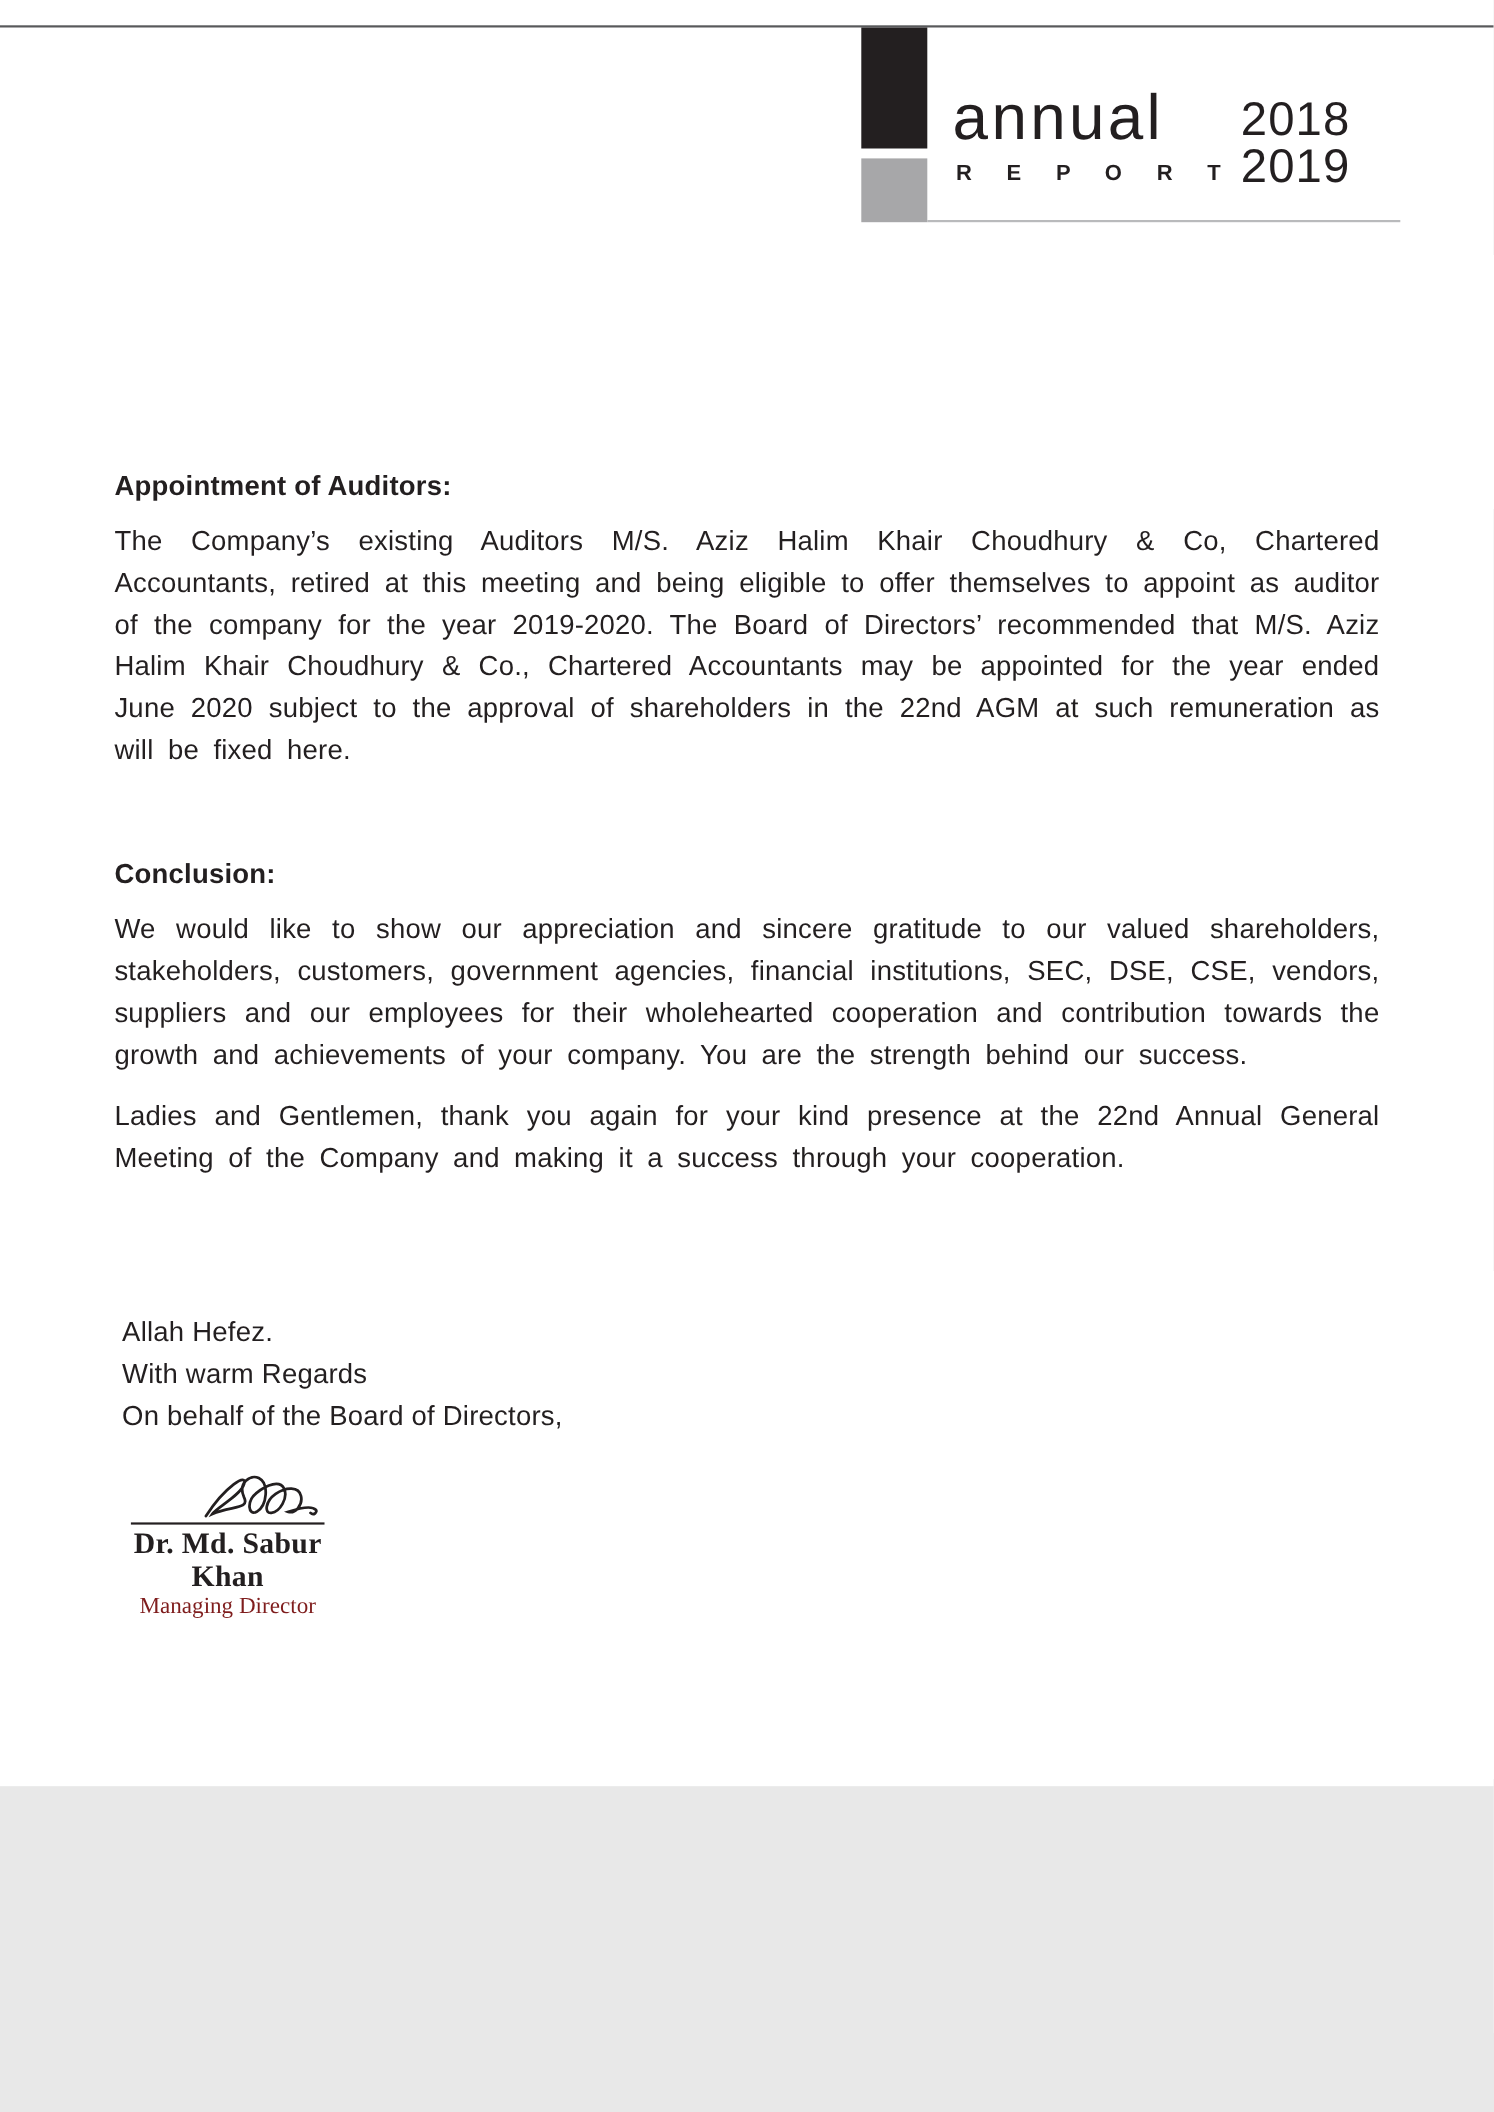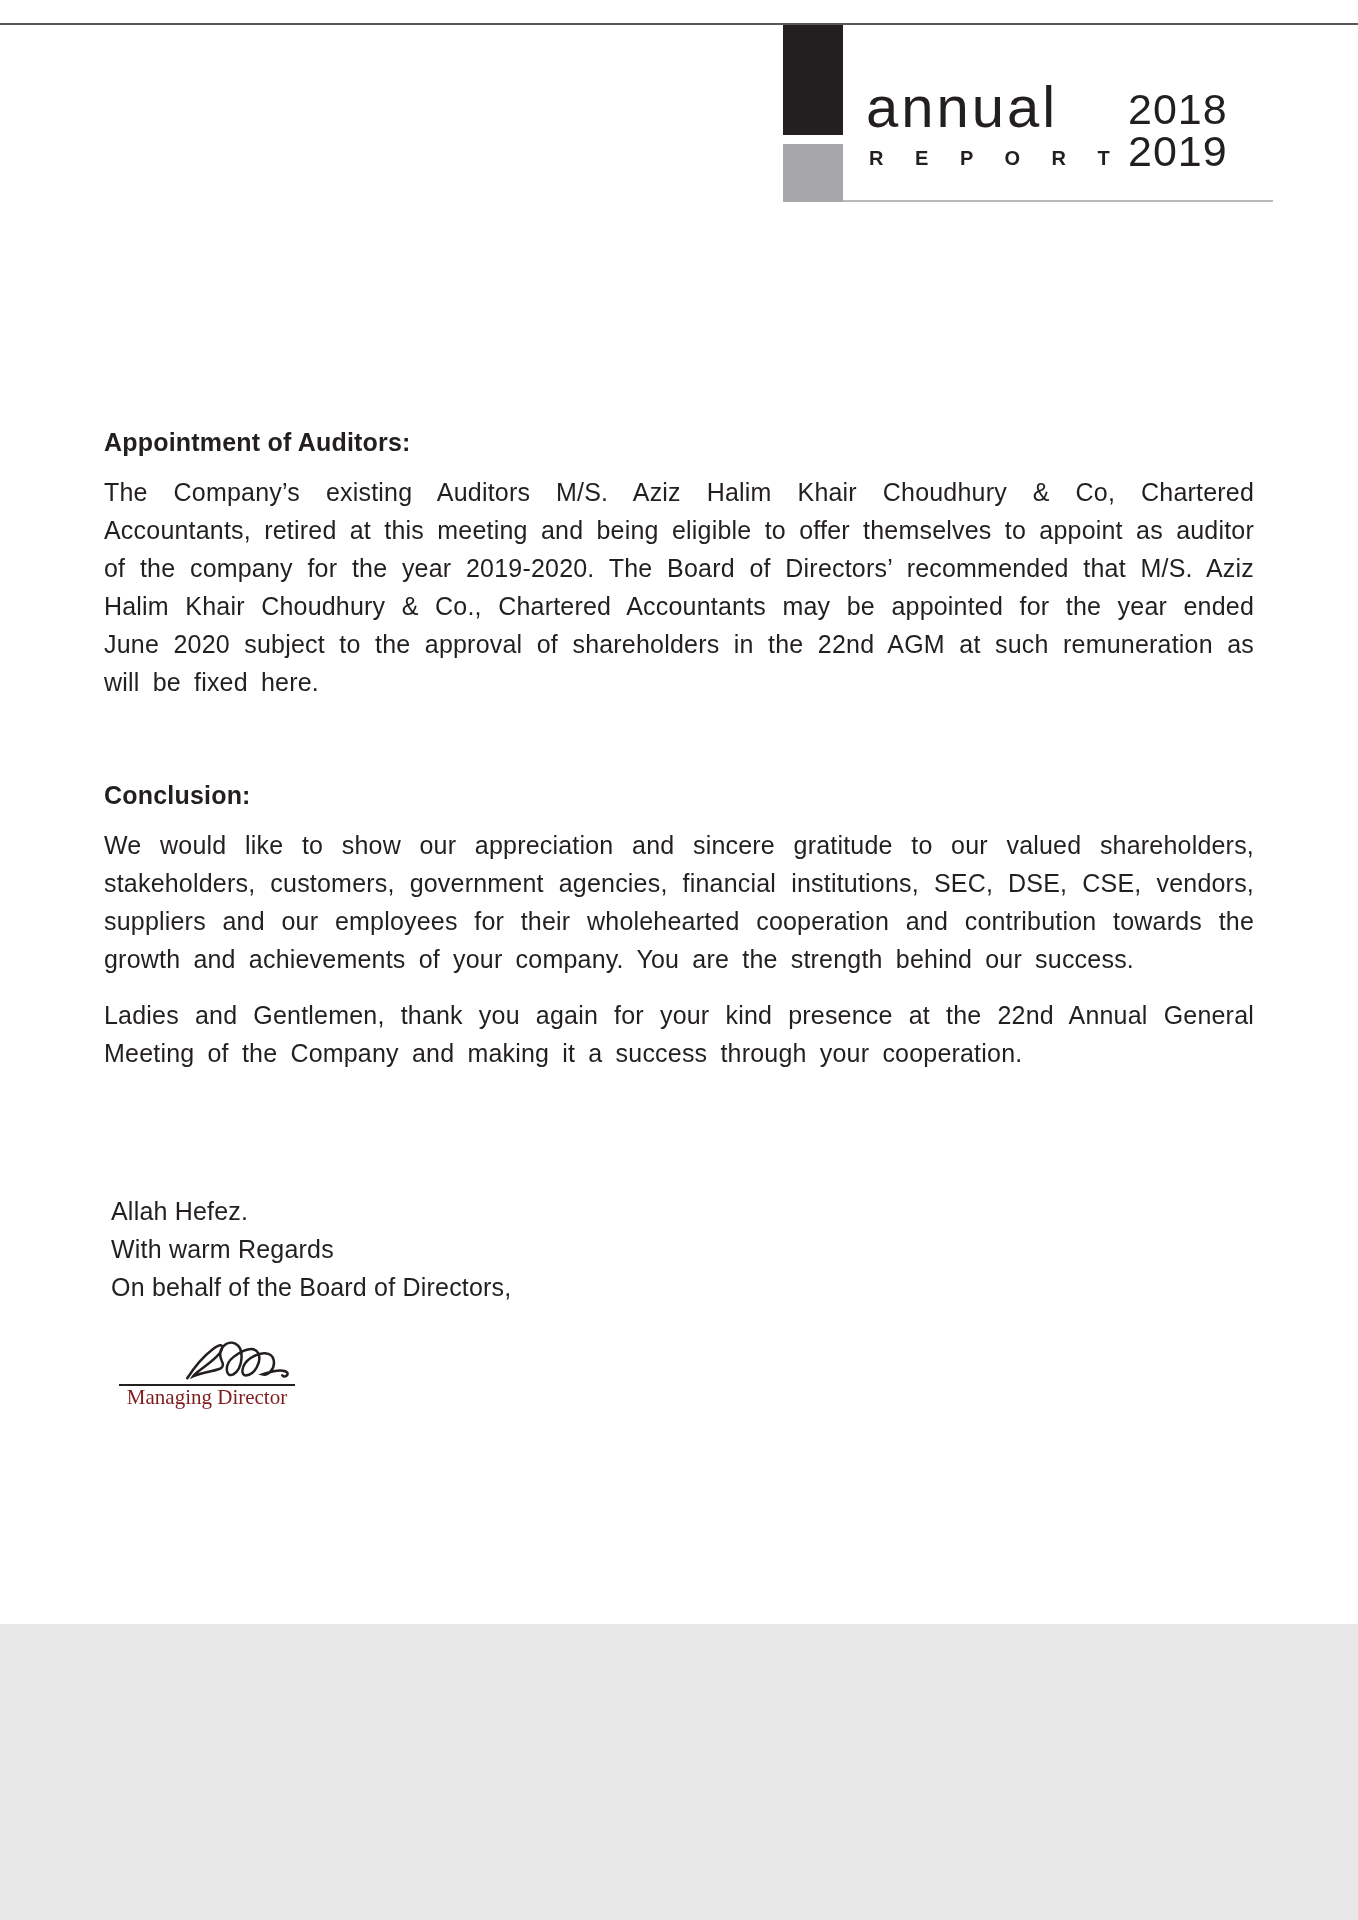--- a/index.html
+++ b/index.html
@@ -210,20 +210,21 @@
     <div>Allah Hefez.</div>
     <div>With warm Regards</div>
     <div>On behalf of the Board of Directors,</div>
   </div>
 
   <div class="signature">
     <svg class="scribble" viewBox="0 0 120 50" fill="none" stroke="#231f20" stroke-width="2.6" stroke-linecap="round">
       <path d="M4,44 C22,16 44,2 40,14 C37,24 14,36 10,42 C28,34 46,38 40,26 C34,13 46,4 54,8 C64,13 62,34 52,40 C44,44 42,30 52,22 C62,14 74,10 78,18 C82,27 74,40 66,41 C59,42 60,30 70,23 C80,16 92,16 94,25 C96,34 88,42 82,40 C94,36 104,34 108,38 C110,40 106,44 103,41"></path>
     </svg>
     <div class="signature-rule"></div>
+    <div class="signatory-name">Dr. Md. Sabur Khan</div>
     <div class="signatory-title">Managing Director</div>
   </div>
 
   <div class="arrows-left">
     <svg viewBox="0 0 420 140" preserveAspectRatio="none">
       <g stroke-linecap="round" stroke-linejoin="round">
         <path d="M0,20 H24" stroke="#c2c2c2" stroke-width="7"></path>
         <polygon points="22,9 44,20 22,31" fill="#c2c2c2"></polygon>
         <path d="M0,52 H112" stroke="#e2e2e2" stroke-width="18"></path>
         <polygon points="106,32 152,52 106,72" fill="#e2e2e2"></polygon>

